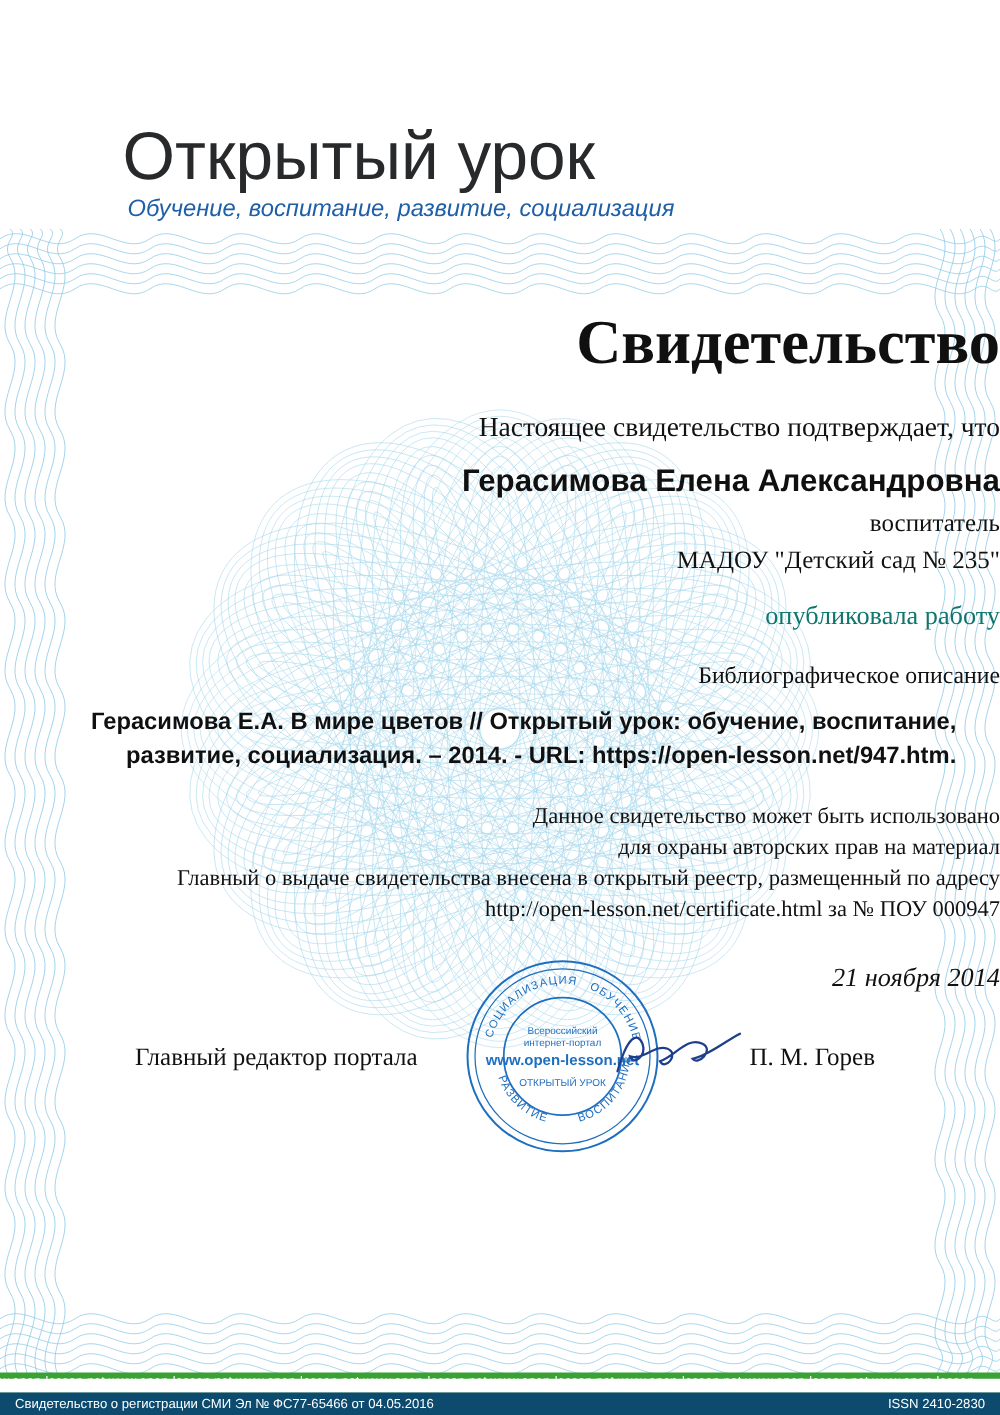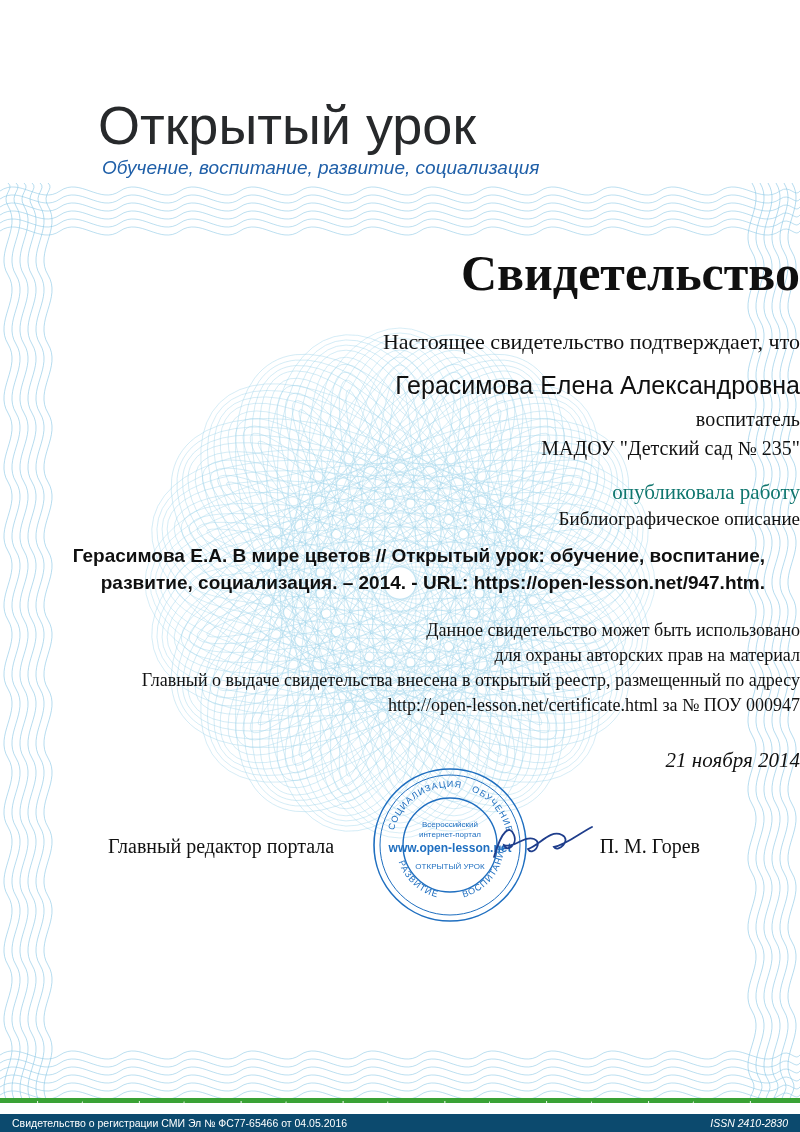--- a/index.html
+++ b/index.html
@@ -119,21 +119,21 @@
   }
   .line-confirm {
     margin-top: 26px;
     font-size: 22px;
     line-height: 30px;
     color: #111;
   }
   .recipient {
     margin-top: 12px;
     font-family: "Liberation Sans", sans-serif;
-    font-weight: normal;
+    font-weight: bold;
     font-size: 25px;
     line-height: 32px;
     color: #101010;
   }
   .role {
     margin-top: 4px;
     font-size: 20px;
     line-height: 28px;
     color: #111;
   }
@@ -151,20 +151,21 @@
   }
   .work-title {
     margin-top: 12px;
     font-family: "Liberation Serif", serif;
     font-weight: bold;
     font-size: 27px;
     line-height: 34px;
     color: #101010;
   }
   .biblio-label {
+    margin-top: 22px;
     font-size: 19px;
     line-height: 26px;
     color: #111;
   }
   .biblio-text {
     margin: 10px auto 0 auto;
     width: 730px;
     font-family: Liberation Sans, sans-serif;
     font-weight: bold;
     font-size: 19px;
@@ -254,21 +255,20 @@
   }
   .footer-left {
     position: absolute;
     left: 12px;
     top: 0;
   }
   .footer-right {
     position: absolute;
     right: 12px;
     top: 0;
-    font-style: italic;
   }
   .footer-gap {
     position: absolute;
     left: 0;
     top: 1103px;
     width: 800px;
     height: 11px;
     background: #ffffff;
   }
 </style>

